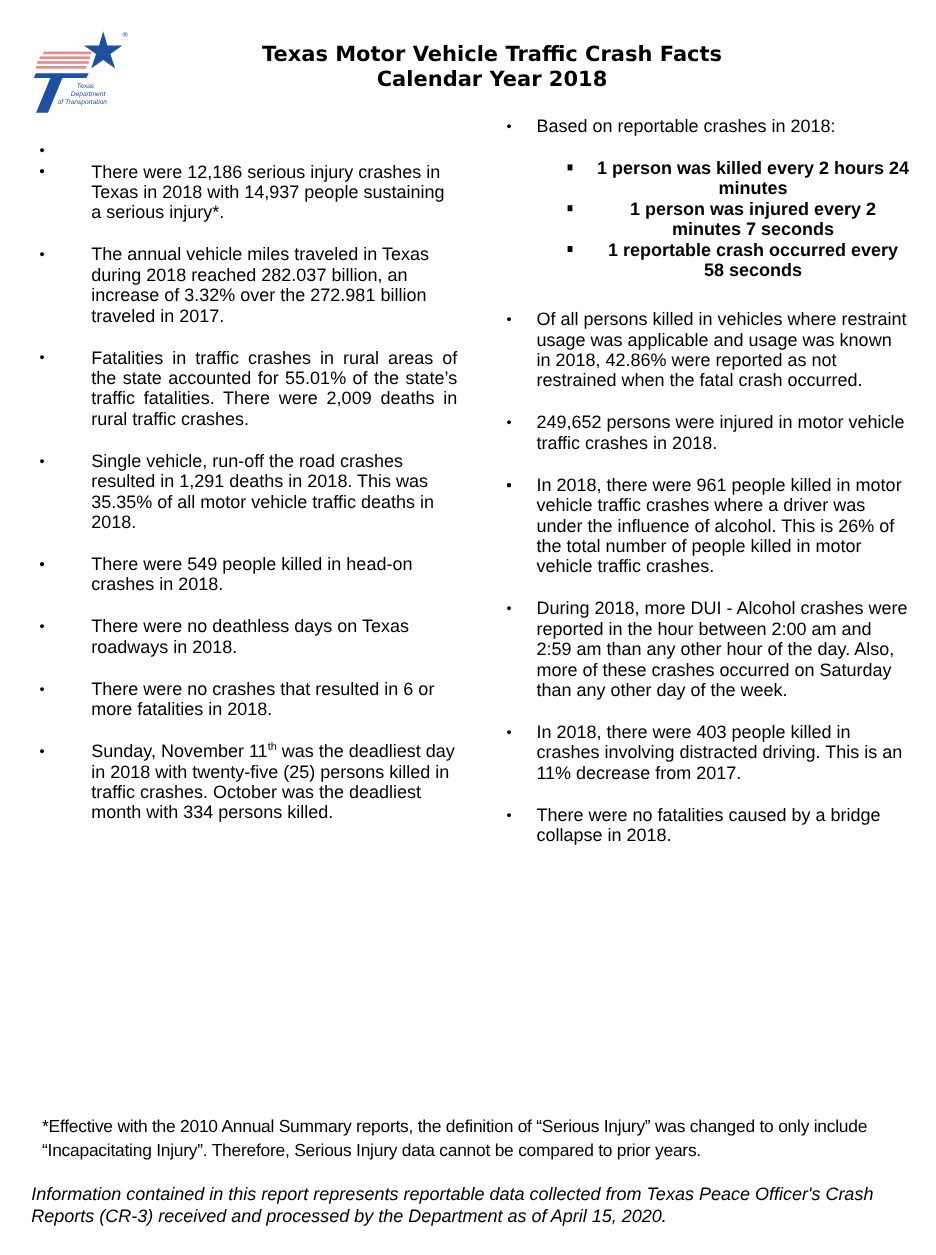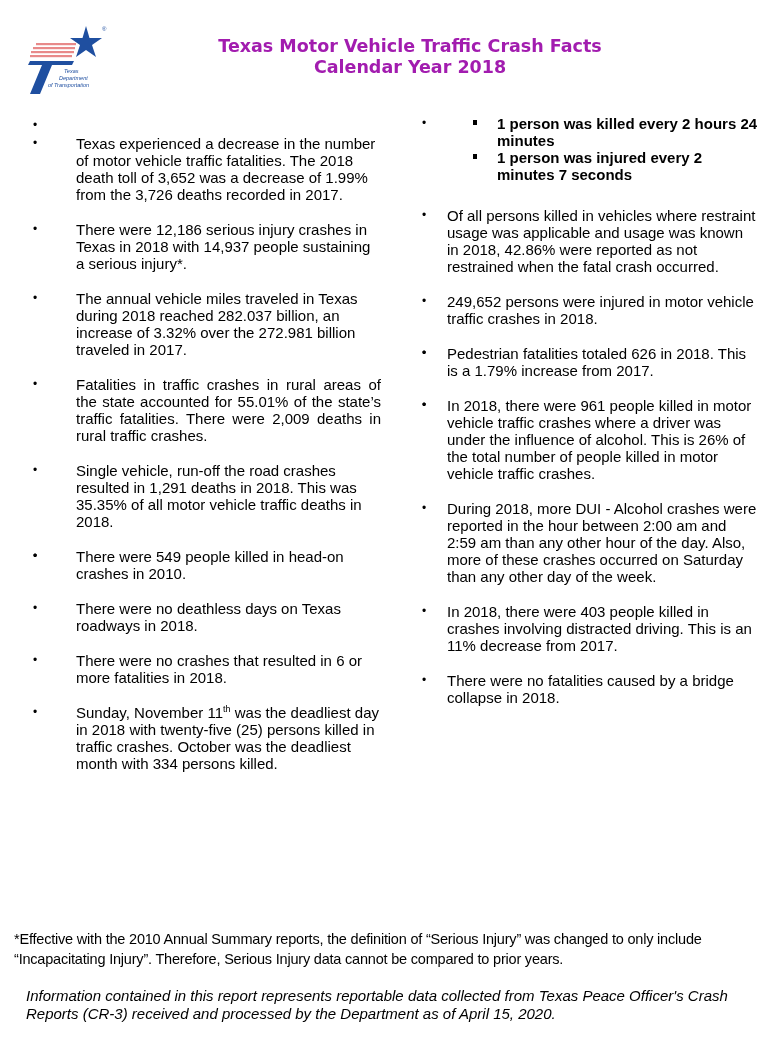--- a/index.html
+++ b/index.html
@@ -1,34 +1,34 @@
 <!DOCTYPE html>
 <html><head>
 <meta charset="utf-8">
 <style>
   html, body { margin: 0; padding: 0; background: #ffffff; }
   body { width: 780px; height: 1046px; position: relative; overflow: hidden;
          font-family: "Liberation Sans", sans-serif; color: #000; }
   .logo { position: absolute; left: 28px; top: 22px; width: 80px; height: 74px; }
   .title { position: absolute; left: 150px; top: 36px; width: 520px; text-align: center;
-           color: #a21caf; font-family: "DejaVu Sans", sans-serif; font-weight: bold;
+           color: #000000; font-family: "DejaVu Sans", sans-serif; font-weight: bold;
            font-size: 17.5px; line-height: 21px; }
   .col { position: absolute; font-size: 15px; line-height: 17px; }
   .col-left { left: 29px; top: 117px; width: 352px; }
   .col-right { left: 418px; top: 97px; width: 340px; }
   .item { position: relative; padding-left: 47px; margin-bottom: 18px; }
   .col-right .item { padding-left: 29px; }
   .item .bullet { position: absolute; left: 4px; top: 0; font-size: 12px; }
   .col-right .item .bullet { left: 4px; }
   .item.justify { text-align: justify; }
   .sub { margin: 18px 0 0 0; }
-  .subitem { position: relative; padding-left: 50px; font-weight: bold; margin-bottom: 0; }
+  .subitem { position: relative; padding-left: 50px; font-weight: bold; margin-bottom: 0; text-align: center; }
   .subitem .sq { position: absolute; left: 26px; top: 5px; width: 4px; height: 5px; background: #000; }
   sup { font-size: 9px; line-height: 0; }
-  .footnote { position: absolute; left: 14px; top: 929px; width: 730px; font-size: 14.5px;
+  .footnote { position: absolute; left: 35px; top: 929px; width: 730px; font-size: 14.5px;
               line-height: 20px; font-family: "Liberation Sans Narrow", "Liberation Sans", sans-serif;
               letter-spacing: -0.2px; }
   .disclaimer { position: absolute; left: 26px; top: 987px; width: 740px; font-size: 15px;
                 line-height: 18px; font-style: italic; }
 </style>
 </head>
 <body>
 
 <div class="logo">
   <svg width="80" height="74" viewBox="0 0 80 74">
@@ -54,21 +54,20 @@
   <div>Texas Motor Vehicle Traffic Crash Facts</div>
   <div>Calendar Year 2018</div>
 </div>
 
 <div class="col col-left">
   <div class="item">
     <span class="bullet">•</span>
   </div>
   <div class="item">
     <span class="bullet">•</span>
-    <span>Texas experienced a decrease in the number of motor vehicle traffic fatalities.  The 2018 death toll of 3,652 was a decrease of 1.99% from the 3,726 deaths recorded in 2017.</span>
   </div>
   <div class="item">
     <span class="bullet">•</span>
     <span>There were 12,186 serious injury crashes in Texas in 2018 with 14,937 people sustaining a serious injury*.</span>
   </div>
   <div class="item">
     <span class="bullet">•</span>
     <span>The annual vehicle miles traveled in Texas during 2018 reached 282.037 billion, an increase of 3.32% over the 272.981 billion traveled in 2017.</span>
   </div>
   <div class="item justify">
@@ -77,64 +76,68 @@
   </div>
   <div class="item">
     <span class="bullet">•</span>
     <span>Single vehicle, run-off the road crashes resulted in 1,291 deaths in 2018.  This was 35.35% of all motor vehicle traffic deaths in 2018.</span>
   </div>
   <div class="item">
     <span class="bullet">•</span>
   </div>
   <div class="item">
     <span class="bullet">•</span>
-    <span>There were 549 people killed in head-on crashes in 2010.</span>
+    <span>There were 549 people killed in head-on crashes in 2018.</span>
   </div>
   <div class="item">
     <span class="bullet">•</span>
     <span>There were no deathless days on Texas roadways in 2018.</span>
   </div>
   <div class="item">
     <span class="bullet">•</span>
     <span>There were no crashes that resulted in 6 or more fatalities in 2018.</span>
   </div>
   <div class="item">
     <span class="bullet">•</span>
     <span>Sunday, November 11</span><sup>th</sup><span> was the deadliest day in 2018 with twenty-five (25) persons killed in traffic crashes.  October was the deadliest month with 334 persons killed.</span>
   </div>
 </div>
 
 <div class="col col-right">
   <div class="item">
     <span class="bullet">•</span>
+    <span>Based on reportable crashes in 2018:</span>
     <div class="sub">
       <div class="subitem">
         <span class="sq"></span>
         <span>1 person was killed every 2 hours 24 minutes</span>
       </div>
       <div class="subitem">
         <span class="sq"></span>
         <span>1 person was injured every 2 minutes 7 seconds</span>
+      </div>
+      <div class="subitem">
+        <span class="sq"></span>
+        <span>1 reportable crash occurred every 58 seconds</span>
       </div>
     </div>
   </div>
   <div class="item" style="margin-top:24px">
     <span class="bullet">•</span>
     <span>Of all persons killed in vehicles where restraint usage was applicable and usage was known in 2018, 42.86% were reported as not restrained when the fatal crash occurred.</span>
   </div>
   <div class="item">
     <span class="bullet">•</span>
     <span>249,652 persons were injured in motor vehicle traffic crashes in 2018.</span>
   </div>
   <div class="item">
     <span class="bullet">•</span>
   </div>
   <div class="item">
     <span class="bullet">•</span>
-    <span>Pedestrian fatalities totaled 626 in 2018.  This is a 1.79% increase from 2017.</span>
   </div>
   <div class="item">
     <span class="bullet">•</span>
   </div>
   <div class="item">
     <span class="bullet">•</span>
     <span>In 2018, there were 961 people killed in motor vehicle traffic crashes where a driver was under the influence of alcohol. This is 26% of the total number of people killed in motor vehicle traffic crashes.</span>
   </div>
   <div class="item">
     <span class="bullet">•</span>

